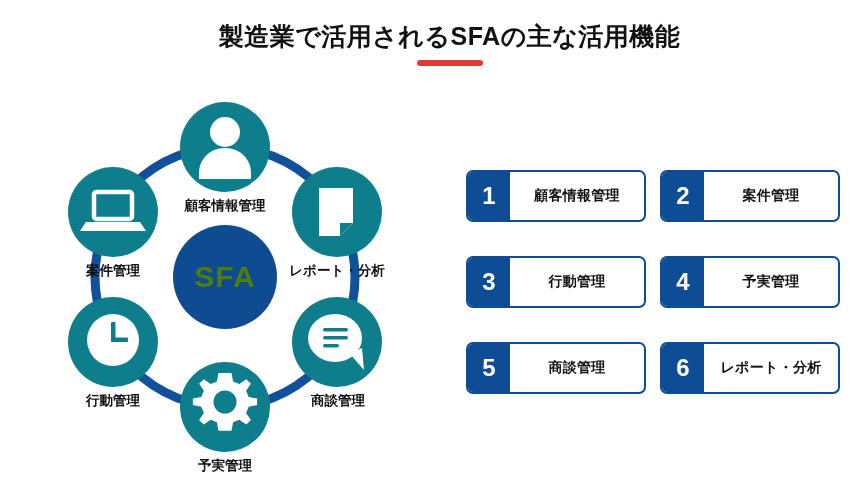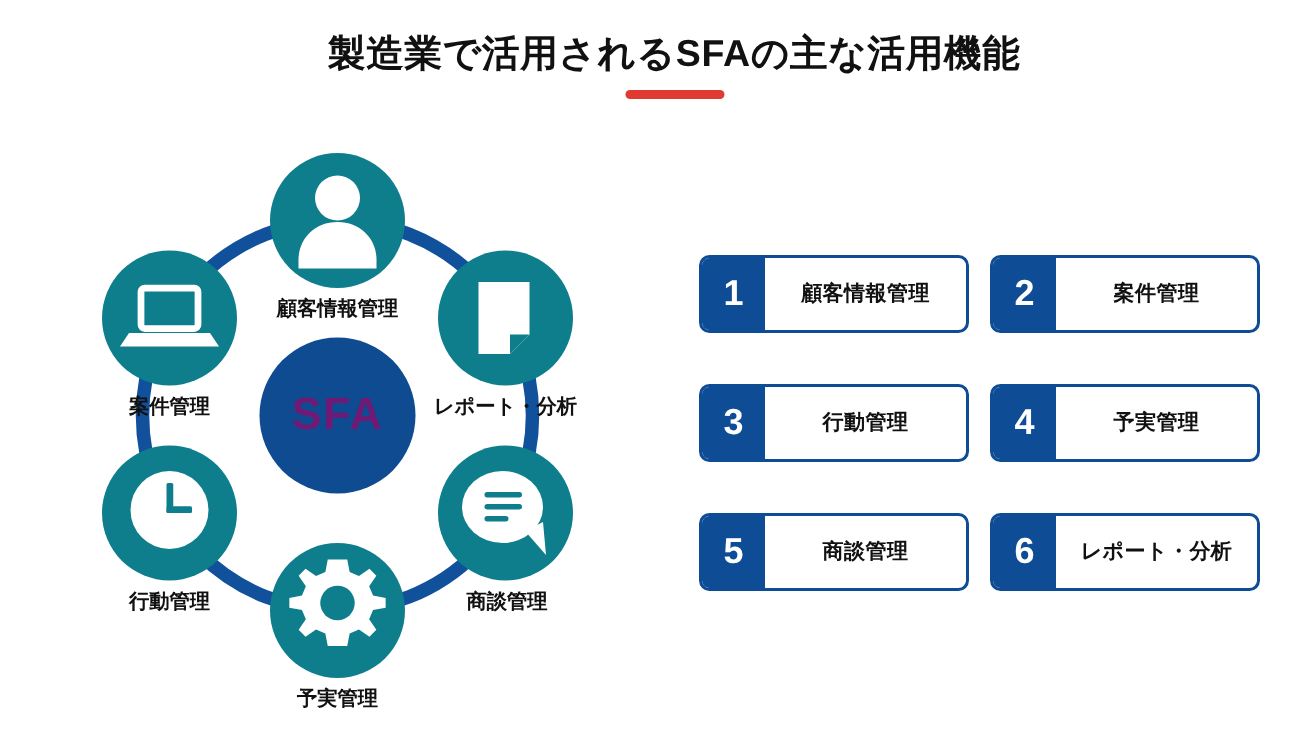--- a/index.html
+++ b/index.html
@@ -178,21 +178,21 @@
         <rect x="74" y="110" width="38" height="27" rx="2.5" fill="none" stroke="#ffffff" stroke-width="4.5"></rect>
         <path d="M66 140 l54 0 l6 9 l-66 0 z" fill="#ffffff"></path>
       </g>
     </g>
 
     <g>
       <circle cx="205" cy="195" r="52" fill="#0e4b91"></circle>
     </g>
   </svg>
 
-  <div class="node-label" style="left:155px; top:180px; width:100px; font-size:30px; color:#701a75; letter-spacing:1px;">SFA</div>
+  <div class="node-label" style="left:155px; top:180px; width:100px; font-size:30px; color:#4d7c0f; letter-spacing:1px;">SFA</div>
 
   <div class="node-label" style="left:125px; top:117px; width:160px;">顧客情報管理</div>
 
   <div class="node-label" style="left:237px; top:182px; width:160px;">レポート・分析</div>
 
   <div class="node-label" style="left:262px; top:312px; width:112px;">商談管理</div>
 
   <div class="node-label" style="left:149px; top:377px; width:112px;">予実管理</div>
 
   <div class="node-label" style="left:37px; top:312px; width:112px;">行動管理</div>

